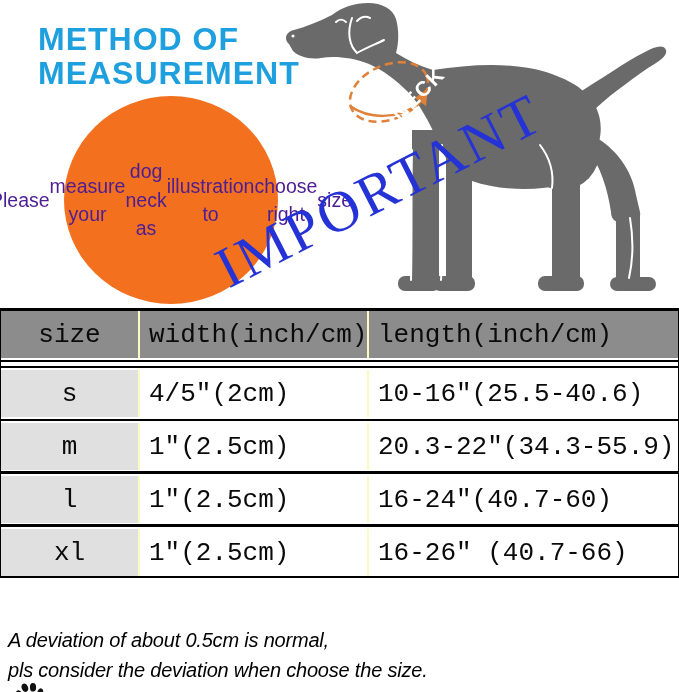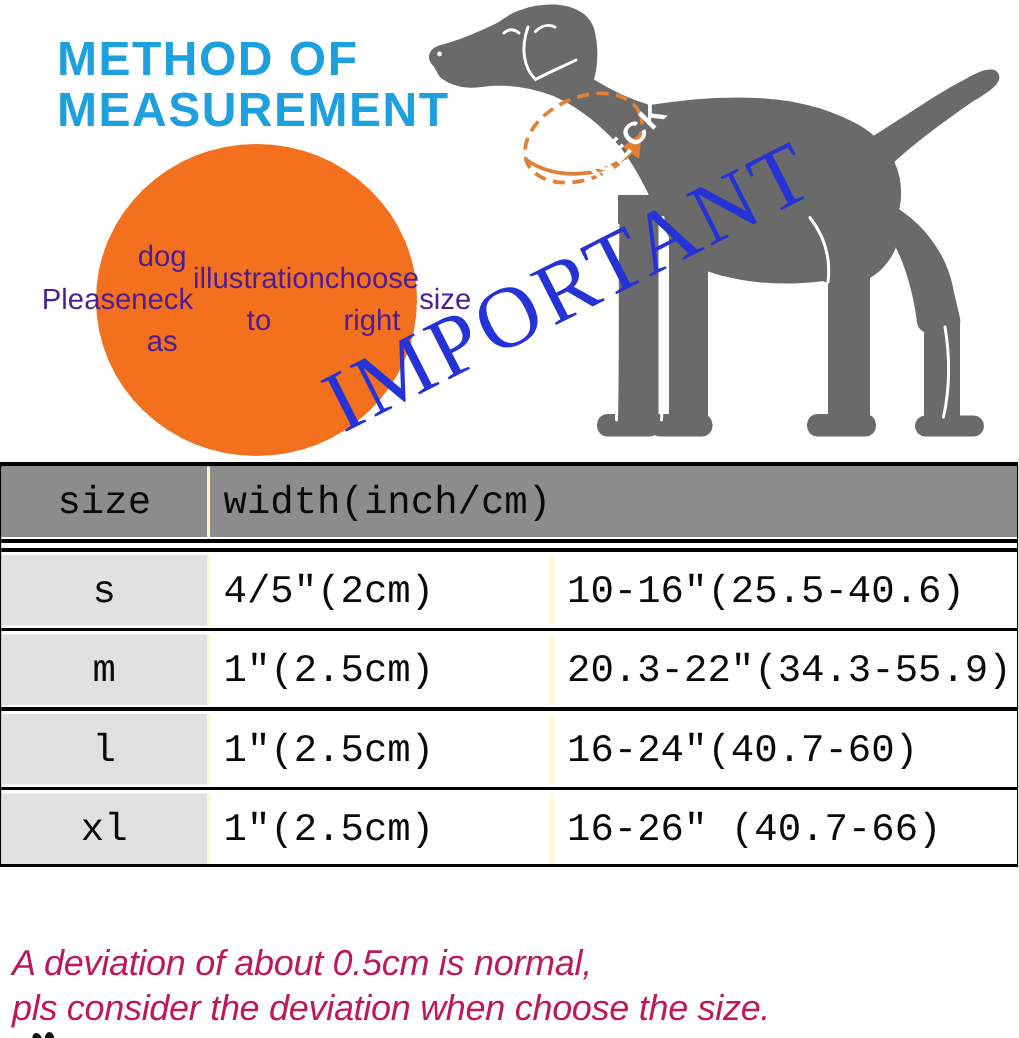--- a/index.html
+++ b/index.html
@@ -33,37 +33,38 @@
   .t-row{display:grid;grid-template-columns:137px 229px 1fr;height:47px;background:#fff;}
   .t-row.header{background:var(--header_gray);}
   .cell{display:flex;align-items:center;font-size:26px;overflow:hidden;white-space:nowrap;}
   .cell.size-col{justify-content:center;background:var(--size_cell_gray);}
   .t-row.header .cell.size-col{background:transparent;}
   .cell.val-col{padding-left:9px;border-left:2px solid #fef9c3;}
   .divider{height:6px;background:linear-gradient(#fff 0 1.5px,#000 1.5px 4px,#fff 4px 6px);}
 
   
   .footnote-1,.footnote-2{position:absolute;left:8px;z-index:2;
-    font-style:italic;font-size:24px;color:#be185d;letter-spacing:-0.2px;}
+    font-style:italic;font-size:20px;color:#000000;letter-spacing:-0.2px;}
   .footnote-1{top:629px;}
   .footnote-2{top:659px;display:flex;align-items:flex-start;flex-direction:column;}
   .paw{margin-left:6px;transform:rotate(-14deg);}
 </style>
 </head>
 <body>
 
 <div class="canvas">
 
   <div class="page-title">
     <div>METHOD OF</div>
     <div>MEASUREMENT</div>
   </div>
 
   <div class="note-circle">
     <div>Please</div>
+    <div>measure your</div>
     <div>dog neck as</div>
     <div>illustration to</div>
     <div>choose right</div>
     <div>size</div>
   </div>
 
   <svg class="dog-svg" viewBox="0 0 679 310" xmlns="http://www.w3.org/2000/svg">
     <g fill="#6A6A6A">
 
       <path d="M289 44
@@ -124,20 +125,21 @@
     </g>
     <text x="400" y="122" transform="rotate(-45 400 122)" fill="#FFFFFF" font-family="Liberation Sans, sans-serif" font-size="21" font-weight="bold" letter-spacing="1.5">NECK</text>
   </svg>
 
   <div class="important">IMPORTANT</div>
 
   <div class="size-table">
     <div class="t-row header">
       <div class="cell size-col">size</div>
       <div class="cell val-col">width(inch/cm)</div>
+      <div class="cell val-col">length(inch/cm)</div>
     </div>
     <div class="divider"></div>
     <div class="divider"></div>
     <div class="t-row">
       <div class="cell size-col">s</div>
       <div class="cell val-col">4/5″(2cm)</div>
       <div class="cell val-col">10-16″(25.5-40.6)</div>
     </div>
     <div class="divider"></div>
     <div class="t-row">

